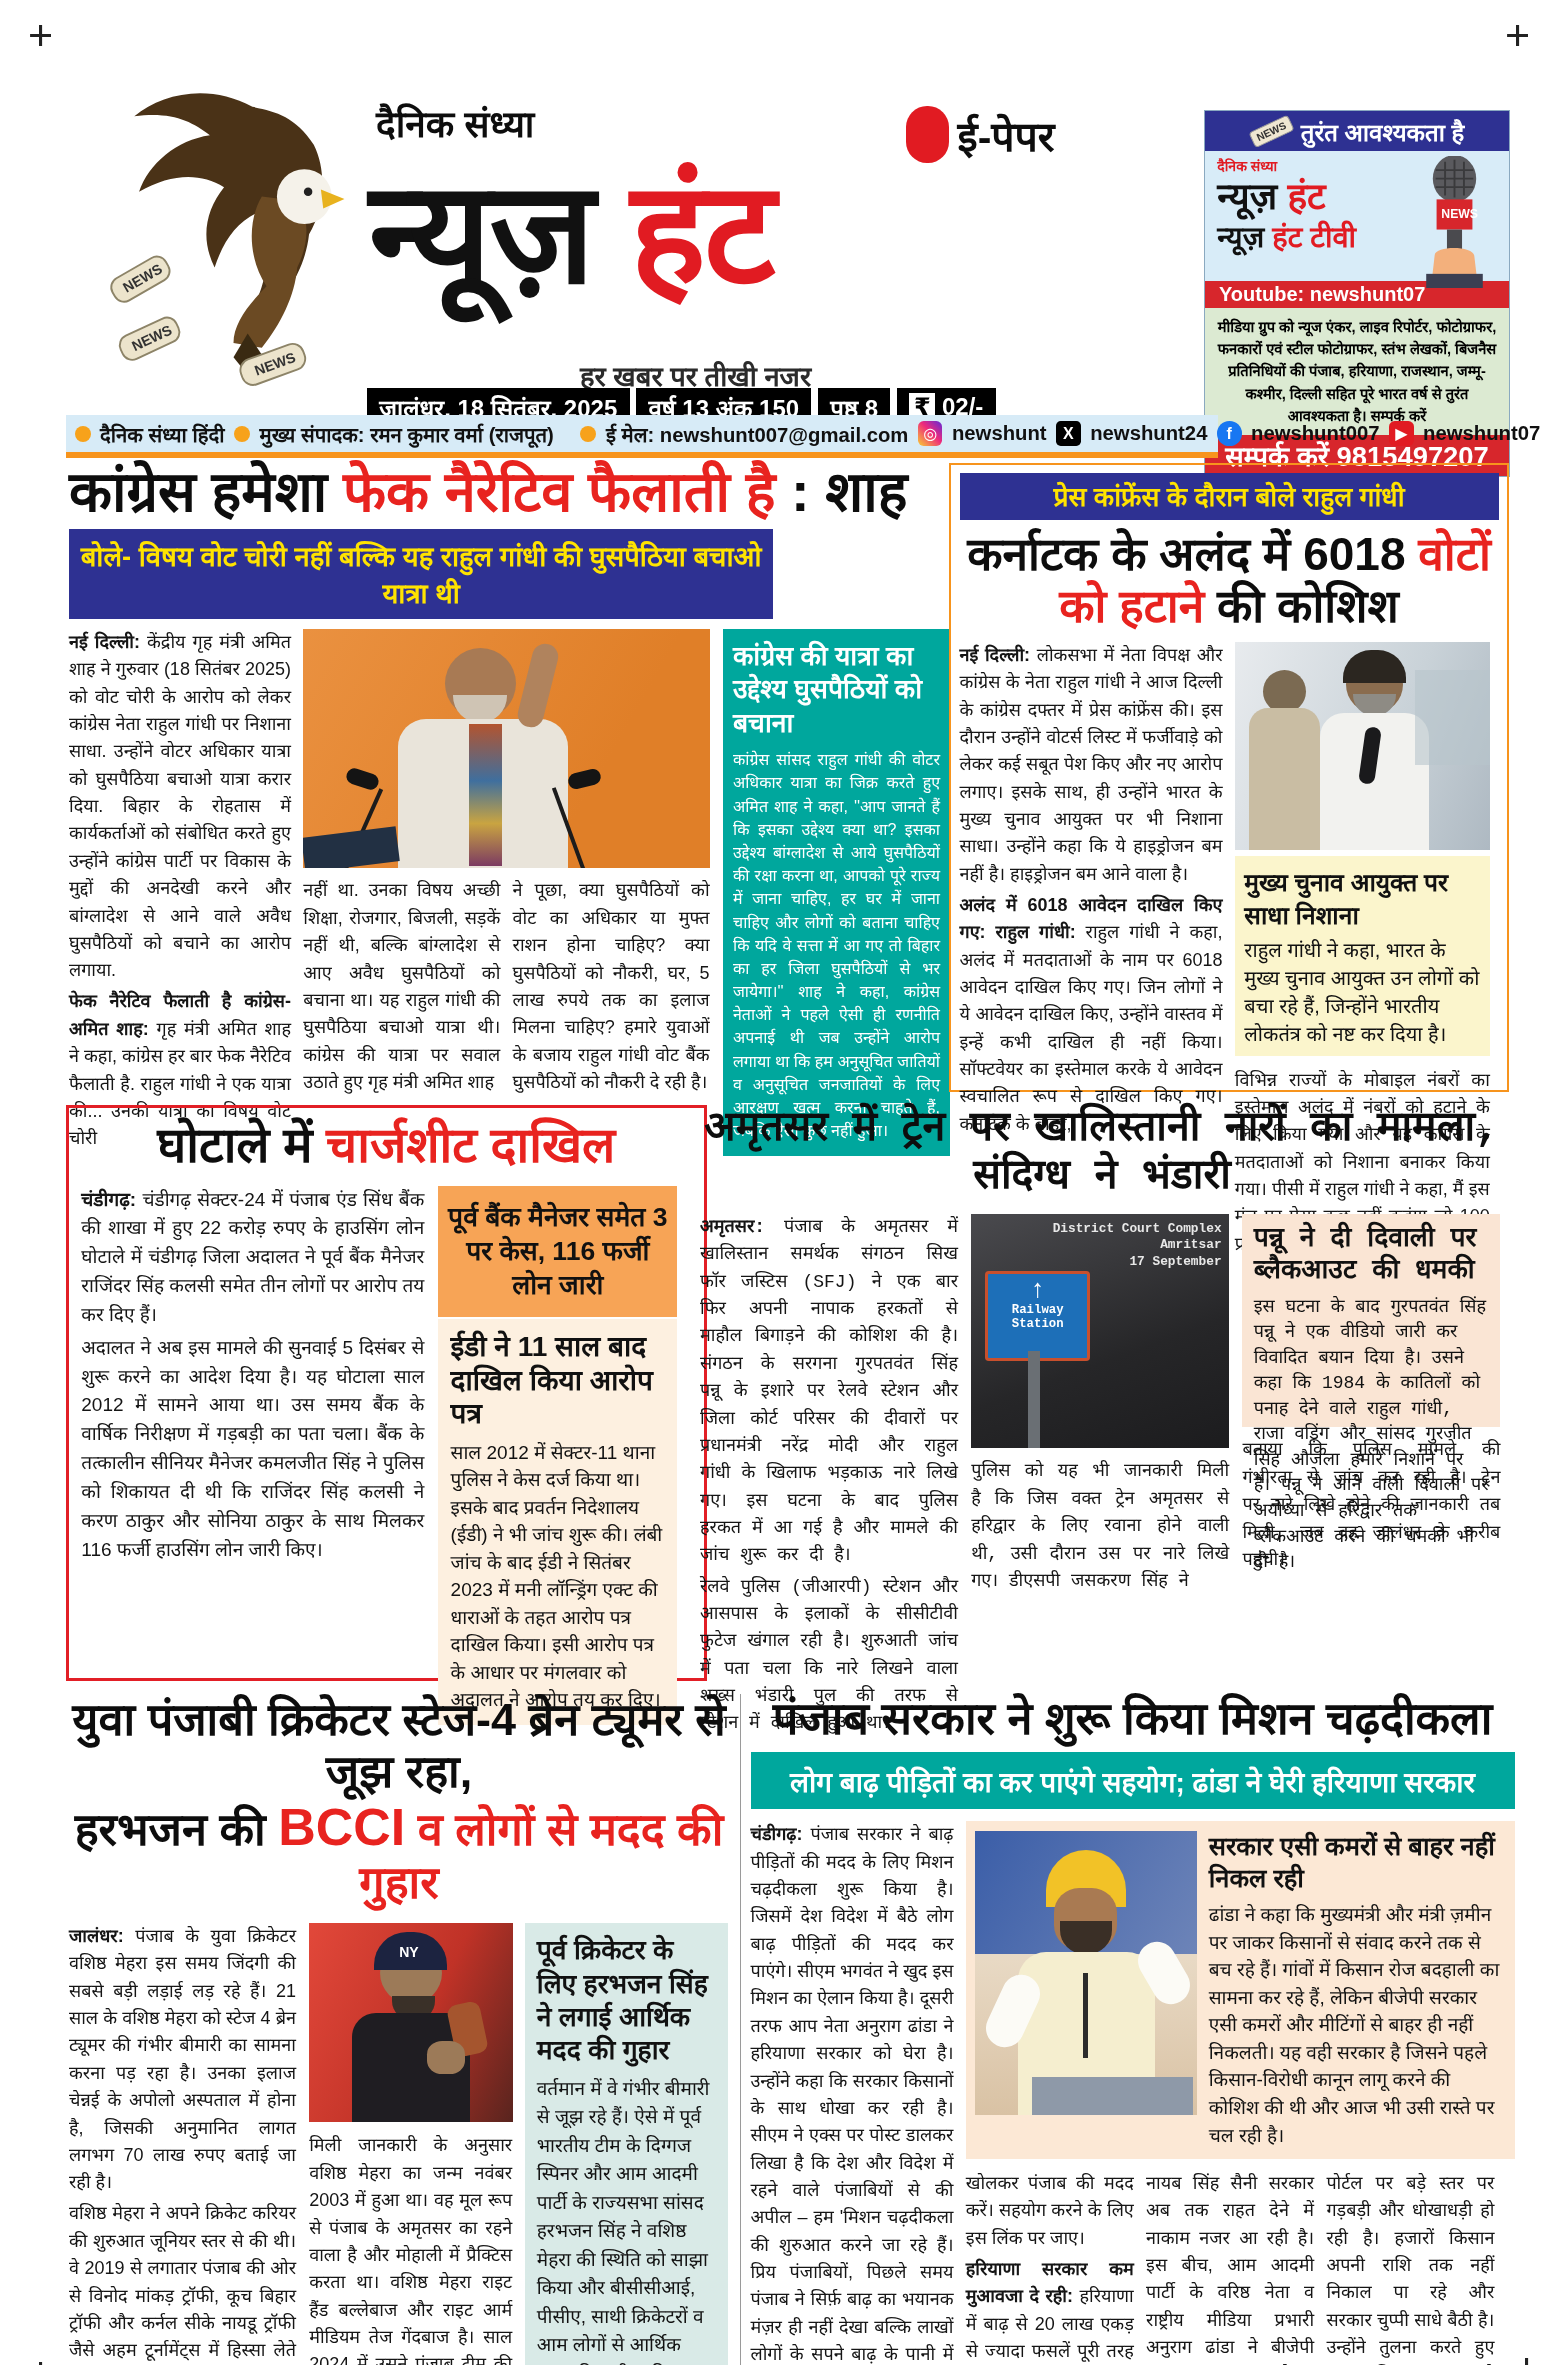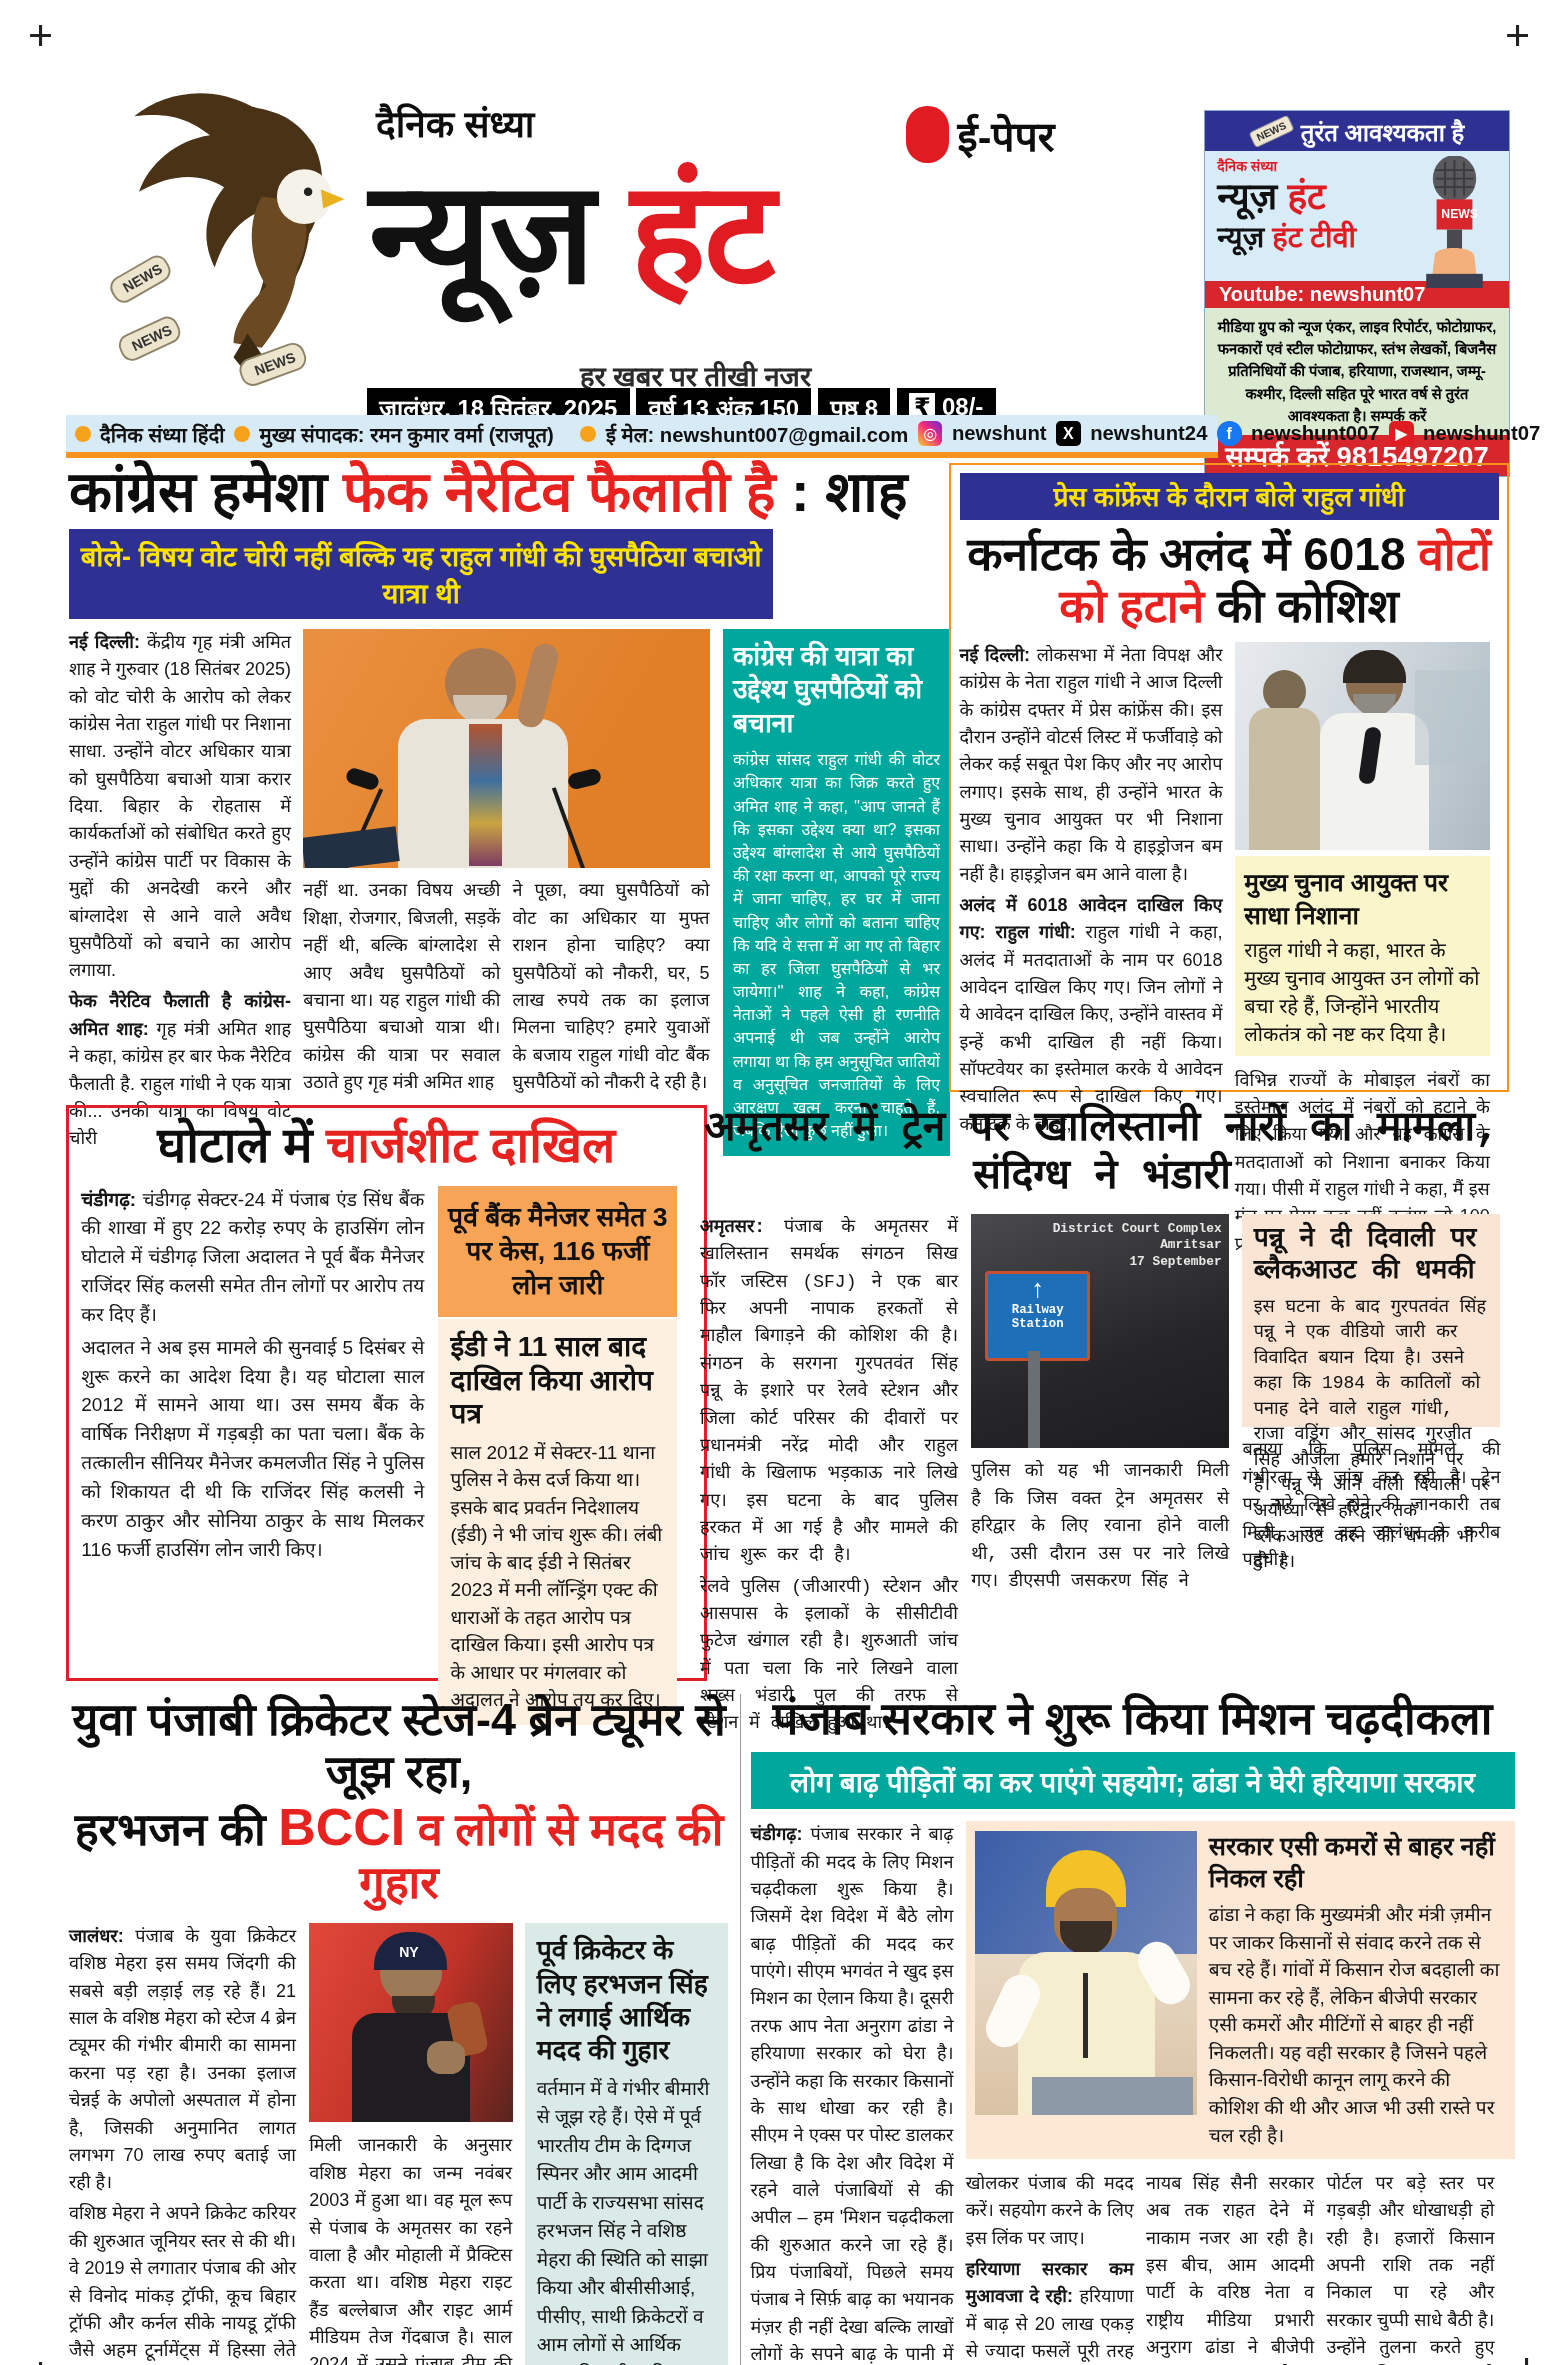--- a/index.html
+++ b/index.html
@@ -181,21 +181,21 @@
     <span class="t-black">न्यूज़</span><span> </span><span class="t-red">हंट</span>
   </div>
   <div class="tagline">हर खबर पर तीखी नजर</div>
 
   <div class="datebar">
     <span class="db-item">जालंधर, 18 सितंबर, 2025</span>
     <span class="db-item">वर्ष 13 अंक 150</span>
     <span class="db-item">पृष्ठ 8</span>
     <span class="db-item">
         <span class="rs">₹</span>
-        <span>08/-</span>
+        <span>02/-</span>
       </span>
   </div>
 
   <aside class="ad-box">
     <div class="ad-head">
       <span class="ad-news-roll">NEWS</span>
       <span>तुरंत आवश्यकता है</span>
     </div>
     <div class="ad-mid">
       <div class="ad-brand-small">दैनिक संध्या</div>

